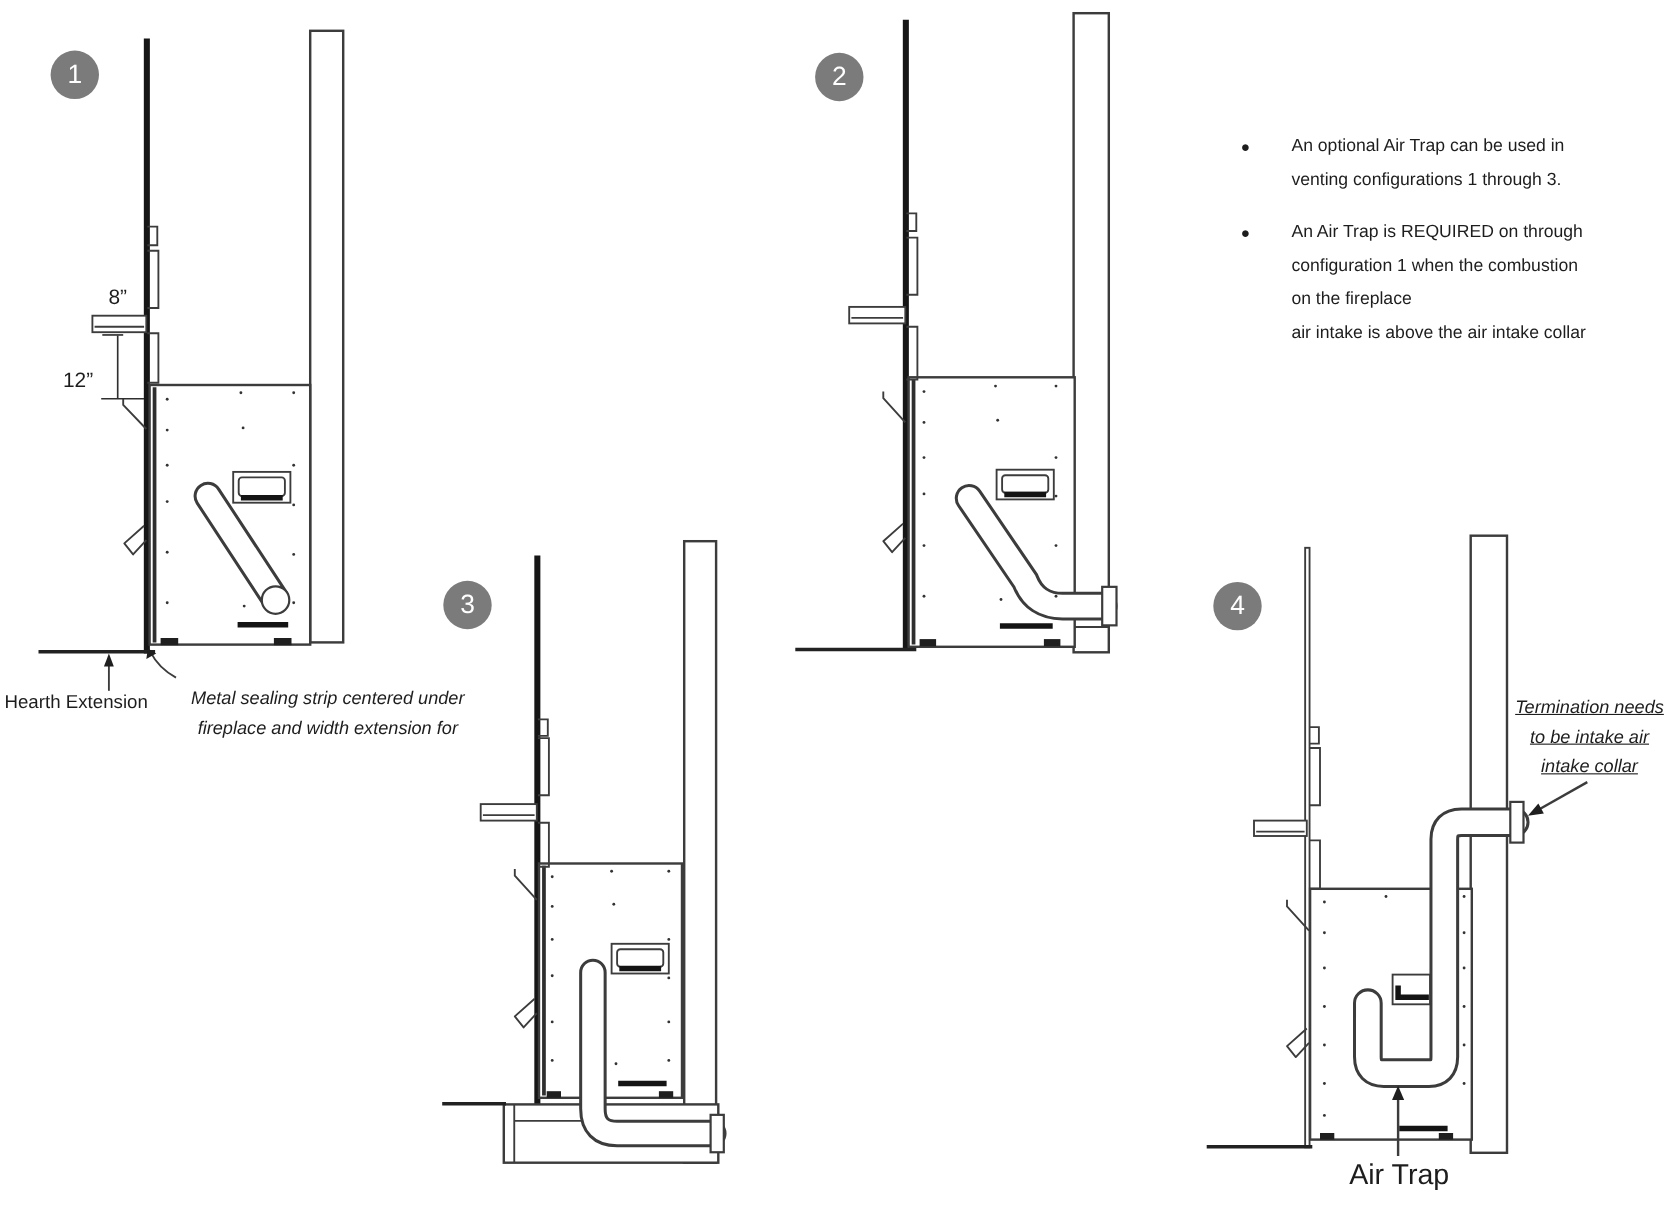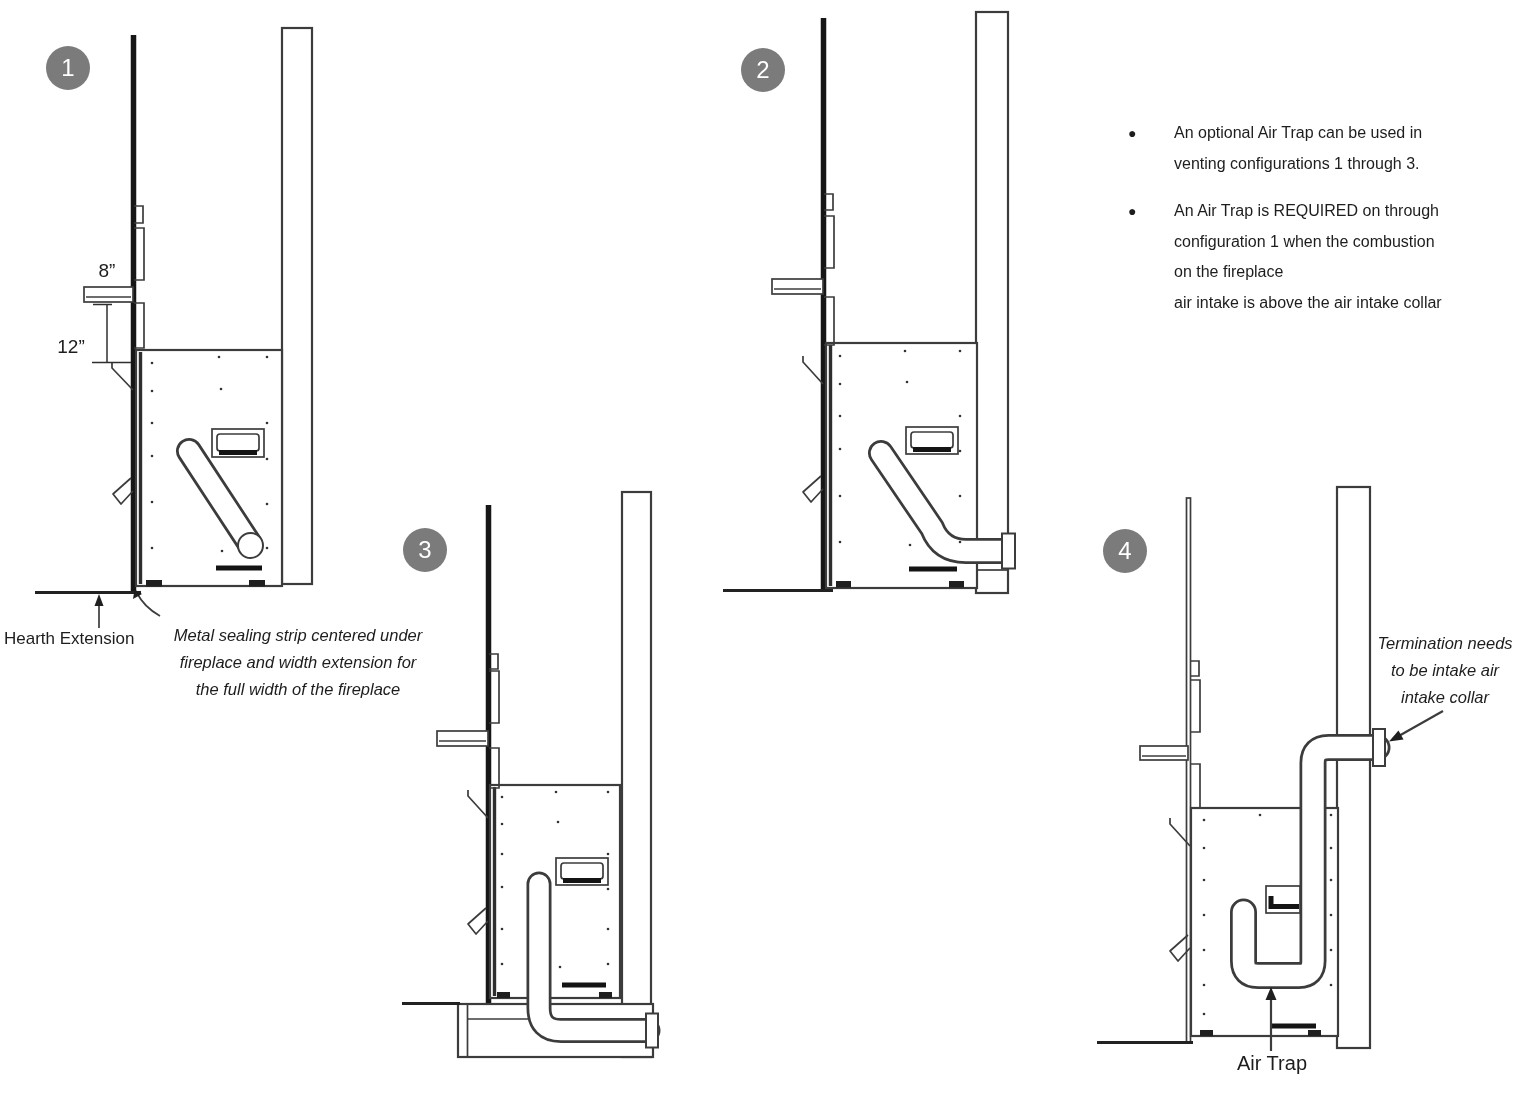--- a/index.html
+++ b/index.html
@@ -28,21 +28,21 @@
   
   .badge{
     position:absolute;width:44px;height:44px;border-radius:50%;
     background:#7b7b7b;color:#fff;font-size:24px;display:flex;
     align-items:center;justify-content:center;
   }
   .dimlab{position:absolute;font-size:19px;text-align:center;}
   .plainlab{position:absolute;font-size:17px;white-space:nowrap;}
   .itnote{position:absolute;font-style:italic;font-size:16.5px;line-height:27px;text-align:center;}
   .itnote div{white-space:nowrap;}
-  .bigcap{position:absolute;font-size:20px;text-align:center;white-space:nowrap;}
+  .bigcap{position:absolute;font-size:26px;text-align:center;white-space:nowrap;}
   .bullets{position:absolute;left:1128px;top:118px;width:396px;}
   .bullet-item{display:flex;margin-bottom:17px;}
   .bullet-dot{width:46px;flex:0 0 46px;font-size:14px;line-height:30.5px;}
   .bullet-lines{font-size:16px;line-height:30.5px;}
   .bullet-lines div{white-space:nowrap;}
 </style>
 </head>
 <body>
 
 <div id="stage">
@@ -257,24 +257,23 @@
   <div class="badge" style="left:1103px;top:529px;">4</div>
 
   <div class="dimlab" style="left:86px;top:260px;width:42px;">8”</div>
   <div class="dimlab" style="left:48px;top:320px;width:46px;margin-top:16px;">12”</div>
 
   <div class="plainlab" style="left:4px;top:629px;width:150px;">Hearth Extension</div>
 
   <div class="itnote" style="left:150px;top:602px;width:296px;margin-top:20px;">
     <div>Metal sealing strip centered under</div>
     <div>fireplace and width extension for</div>
-    <div>the full width of the fireplace</div>
   </div>
 
-  <div class="itnote" style="left:1366px;top:630px;width:158px;">
+  <div class="itnote" style="left:1366px;top:630px;width:158px;text-decoration:underline;">
     <div>Termination needs</div>
     <div>to be intake air</div>
     <div>intake collar</div>
   </div>
 
   <div class="bigcap" style="left:1190px;top:1052px;width:164px;">Air Trap</div>
 
   <div class="bullets">
     <div class="bullet-item">
       <div class="bullet-dot">●</div>

